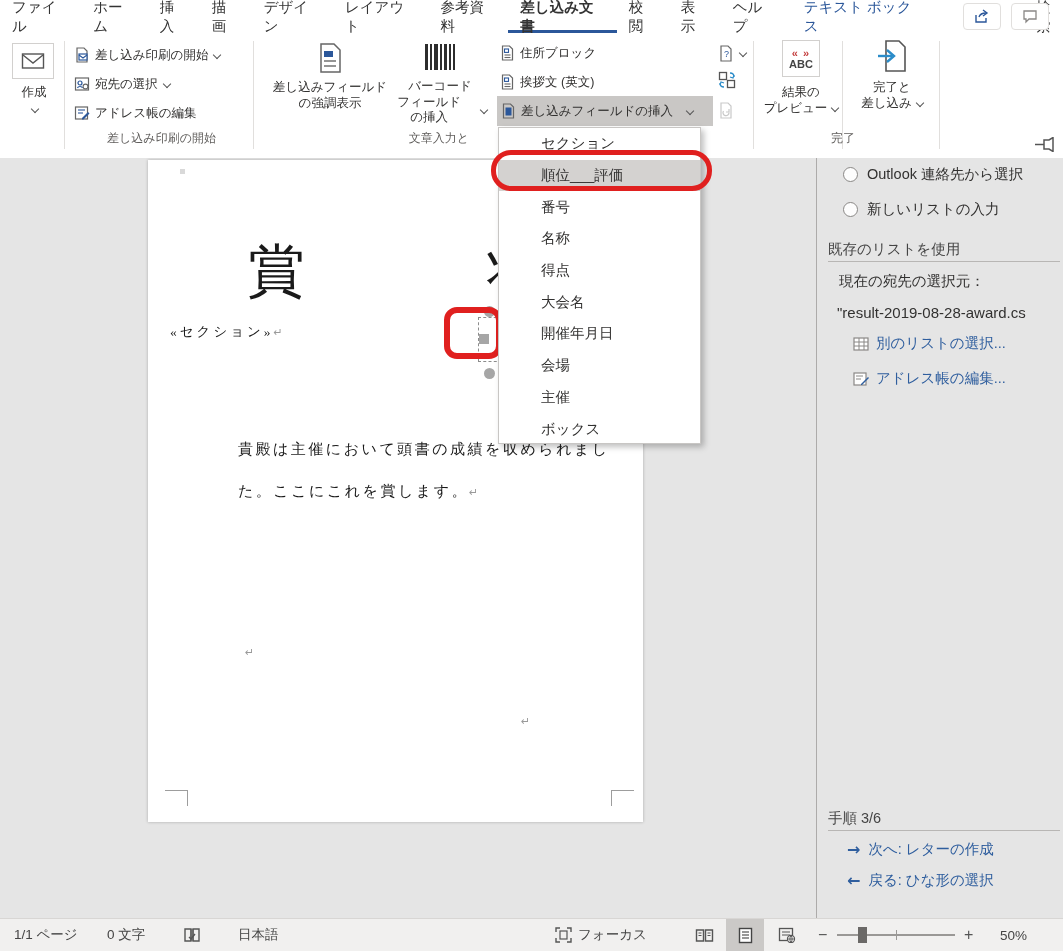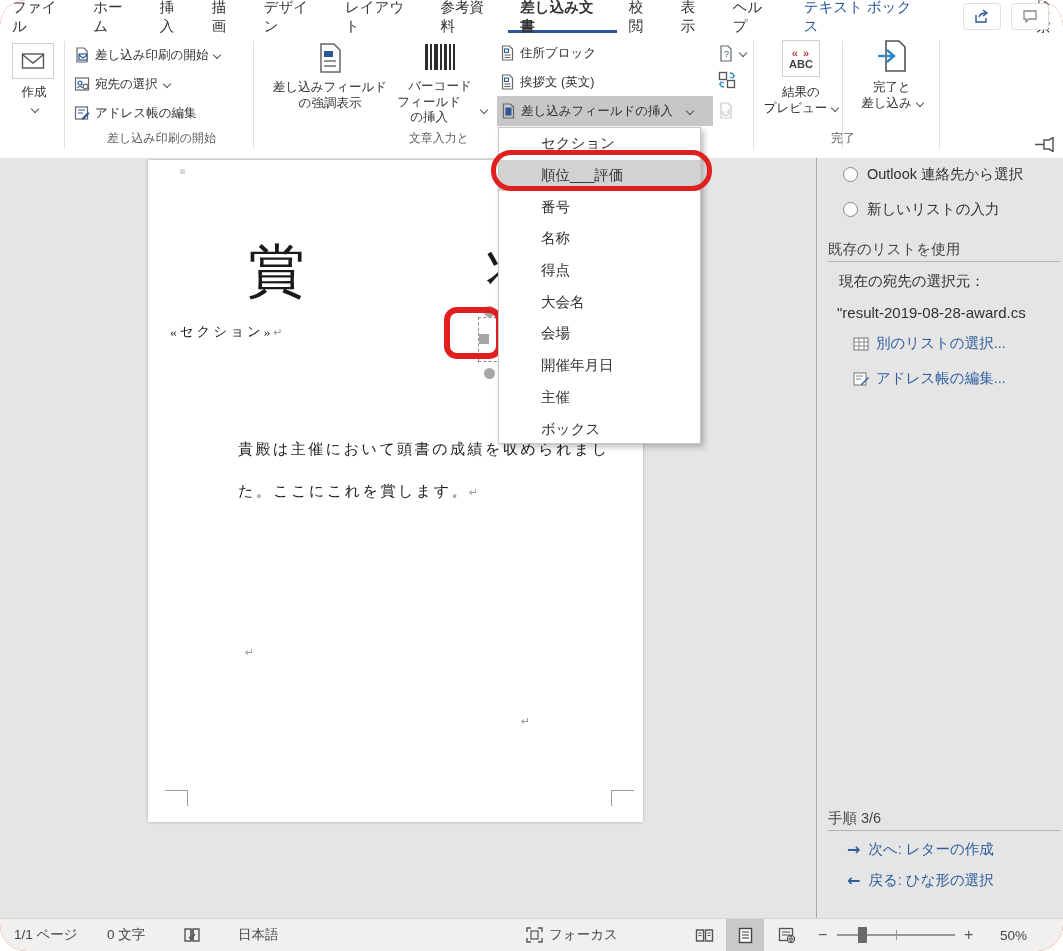--- a/index.html
+++ b/index.html
@@ -1,18 +1,18 @@
 <!DOCTYPE html>
 <html><head>
 <meta charset="utf-8">
 <style>
   * { margin:0; padding:0; box-sizing:border-box; }
   html,body { width:1063px; height:951px; }
   body { font-family:"Liberation Sans","DejaVu Sans",sans-serif; background:#fff; overflow:hidden; }
-  #app { position:relative; width:1063px; height:951px; background:#c2410c; overflow:hidden;border-radius:26px; }
+  #app { position:relative; width:1063px; height:951px; background:#c2410c; overflow:hidden; }
 
   
   .tabbar { position:absolute; top:0; left:0; width:100%; height:33px; background:#fff; display:flex; align-items:stretch; }
   .tab { display:flex; align-items:center; padding:0 12px; font-size:14.5px; color:#333; cursor:default; }
   .tab.active { font-weight:bold; color:#333; box-shadow: inset 0 -3px 0 #2b579a; }
   .tab.contextual { color:#2b579a; margin-left:4px; }
   .searchbox { display:flex; align-items:center; gap:9px; margin-left:78px; font-size:14.5px; color:#333; }
   .topbtn { position:absolute; top:3px; width:38px; height:27px; border:1px solid #e1dfdd; border-radius:4px; background:#fff; display:flex; align-items:center; justify-content:center; }
   .topbtn.share { right:62px; }
   .topbtn.comment { right:14px; }
@@ -343,22 +343,22 @@
   </div>
   <div class="vdivider"></div>
 
   <div class="menu">
     <div class="menuitem">セクション</div>
     <div class="menuitem hl">順位___評価</div>
     <div class="menuitem">番号</div>
     <div class="menuitem">名称</div>
     <div class="menuitem">得点</div>
     <div class="menuitem">大会名</div>
+    <div class="menuitem">開催年月日</div>
     <div class="menuitem">会場</div>
-    <div class="menuitem">開催年月日</div>
     <div class="menuitem">主催</div>
     <div class="menuitem">ボックス</div>
   </div>
   <div class="red-ellipse"></div>
 
   <div class="sidebar">
     <div class="radio-row" style="top:7px;">
       <span class="radio"></span>
       <span>Outlook 連絡先から選択</span>
     </div>
@@ -423,21 +423,21 @@
             <path d="M2 2h6v12H2zM10 2h6v12h-6z" fill="none" stroke="#555" stroke-width="1.4"></path>
             <path d="M8 2v12M10 2v12" stroke="#555" stroke-width="1"></path>
             <path d="M6 10l2 2 4-5" fill="none" stroke="#555" stroke-width="1.4"></path>
           </svg>
       </span>
     </div>
     <div class="sb-item" style="left:238px;">
         <span>日本語</span>
       </div>
 
-    <div class="sb-item" style="left:526px;">
+    <div class="sb-item" style="left:555px;">
       <span>
         <svg width="17" height="16" viewBox="0 0 17 16">
             <path d="M1 5V1h4M12 1h4v4M16 11v4h-4M5 15H1v-4" fill="none" stroke="#555" stroke-width="1.4"></path>
             <rect x="5" y="4" width="7" height="8" fill="none" stroke="#555" stroke-width="1.2"></rect>
           </svg>
       </span>
       <span>フォーカス</span>
     </div>
 
     <div class="sb-viewbtn" style="left:685px;">

